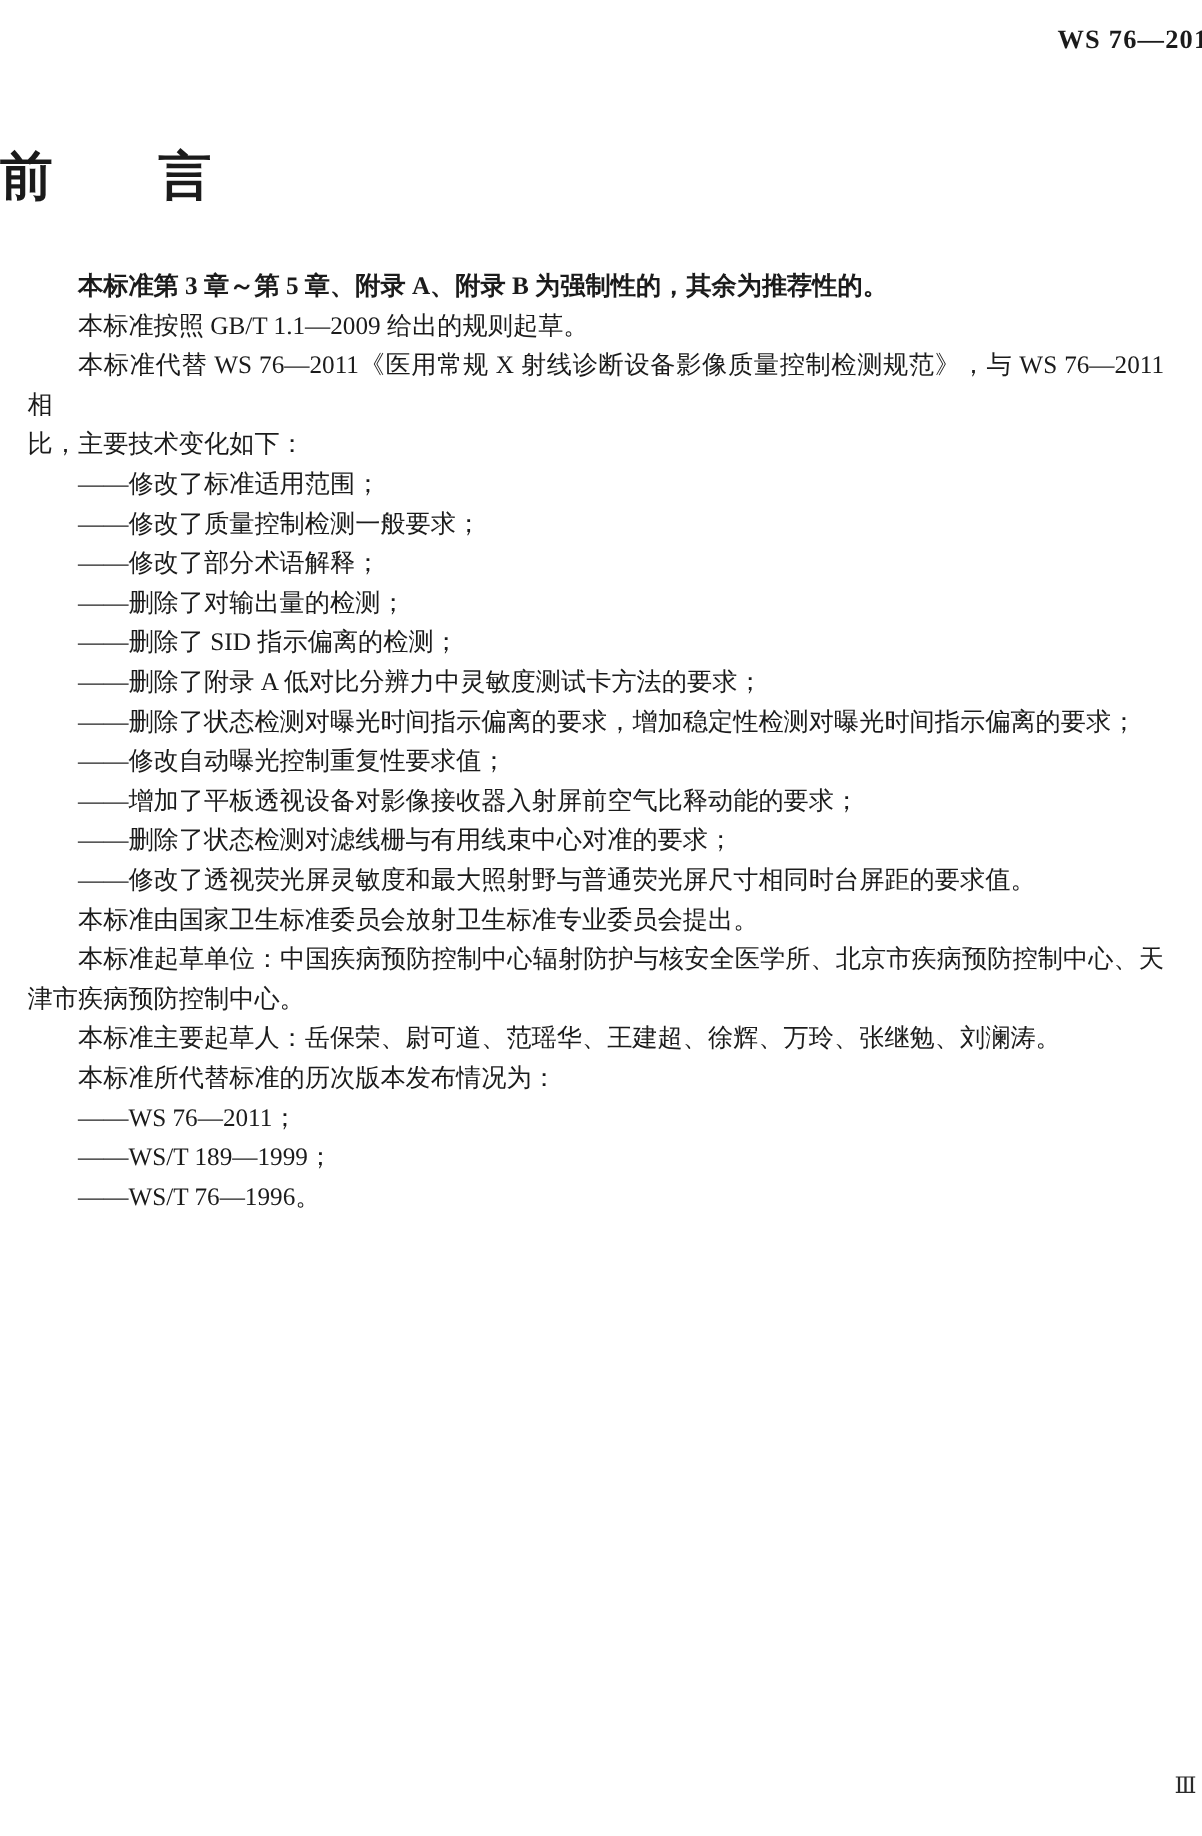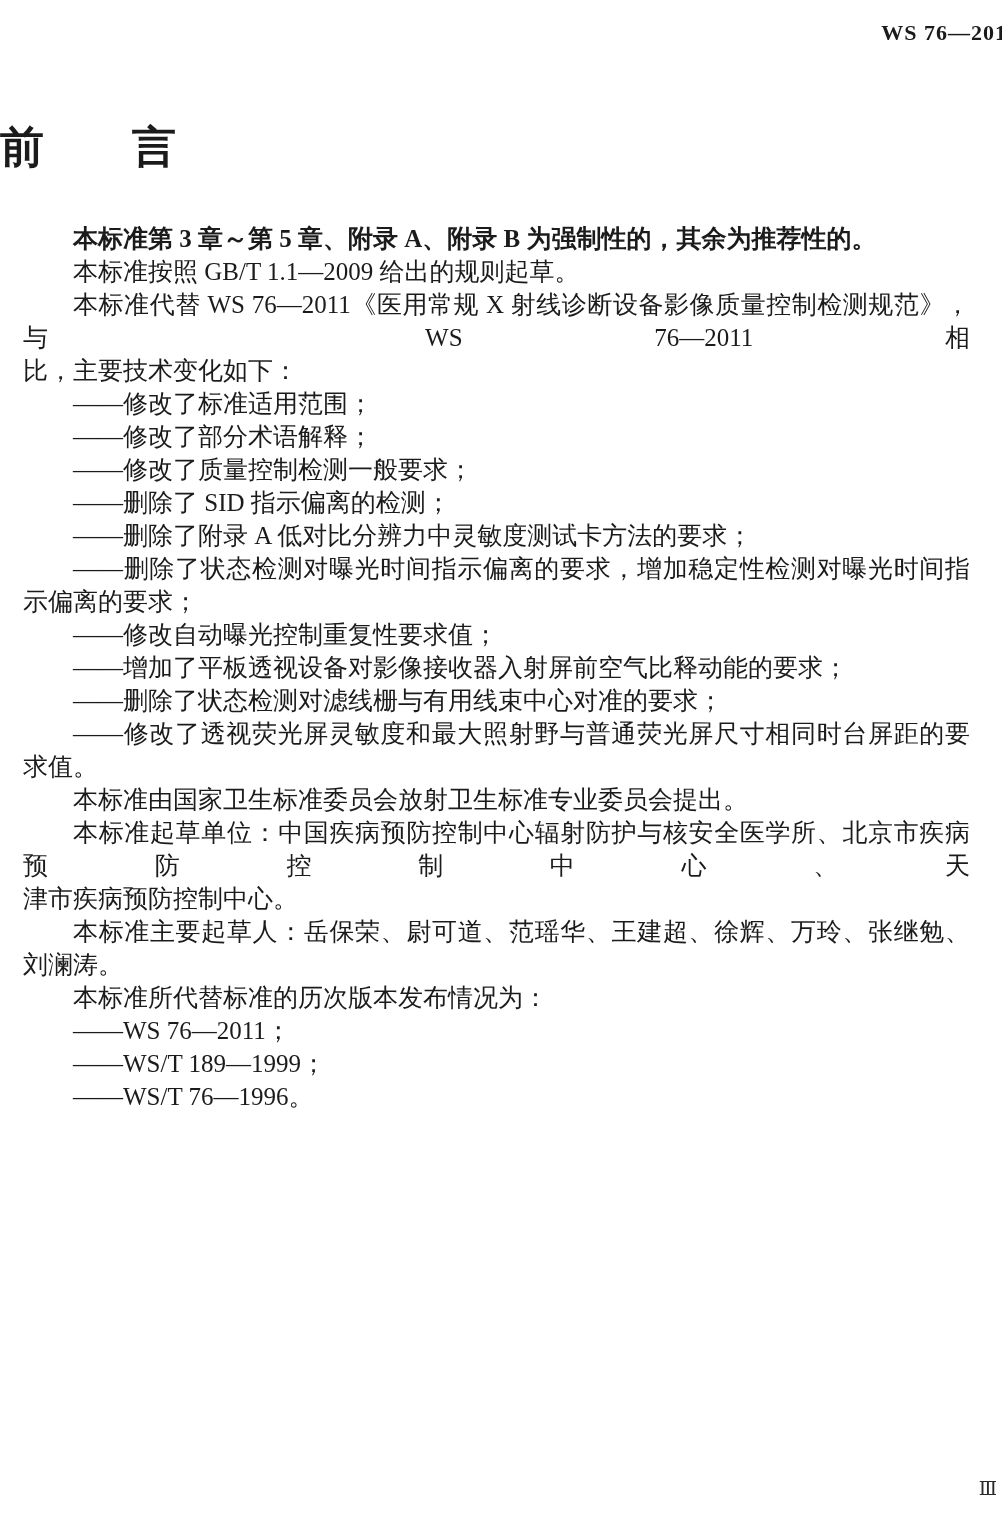--- a/index.html
+++ b/index.html
@@ -34,21 +34,21 @@
     white-space: pre;
   }
   .content {
     position: absolute;
     top: 222px;
     left: 23px;
     width: 947px;
   }
   .content p {
     margin: 0;
-    font-size: 25px;
+    font-size: 21px;
     line-height: 33px;
     text-align: justify;
   }
   .indent { text-indent: 2em; }
   .cont   { text-indent: 0; }
   .bold   { font-weight: 700; }
   .fill   { text-align-last: justify; }
   .page-number {
     position: absolute;
     top: 1477px;
@@ -65,22 +65,23 @@
   <div class="doc-header">WS 76—2017</div>
 
   <div class="doc-title">前　　言</div>
 
   <div class="content">
     <p class="indent bold">本标准第 3 章～第 5 章、附录 A、附录 B 为强制性的，其余为推荐性的。</p>
     <p class="indent">本标准按照 GB/T 1.1—2009 给出的规则起草。</p>
     <p class="indent fill">本标准代替 WS 76—2011《医用常规 X 射线诊断设备影像质量控制检测规范》，与 WS 76—2011 相</p>
     <p class="cont">比，主要技术变化如下：</p>
     <p class="indent">——修改了标准适用范围；</p>
+    <p class="indent">——修改了质量控制检测一般要求；</p>
     <p class="indent">——修改了部分术语解释；</p>
-    <p class="indent">——修改了质量控制检测一般要求；</p>
+    <p class="indent">——删除了对输出量的检测；</p>
     <p class="indent">——删除了 SID 指示偏离的检测；</p>
     <p class="indent">——删除了附录 A 低对比分辨力中灵敏度测试卡方法的要求；</p>
     <p class="indent">——删除了状态检测对曝光时间指示偏离的要求，增加稳定性检测对曝光时间指示偏离的要求；</p>
     <p class="indent">——修改自动曝光控制重复性要求值；</p>
     <p class="indent">——增加了平板透视设备对影像接收器入射屏前空气比释动能的要求；</p>
     <p class="indent">——删除了状态检测对滤线栅与有用线束中心对准的要求；</p>
     <p class="indent">——修改了透视荧光屏灵敏度和最大照射野与普通荧光屏尺寸相同时台屏距的要求值。</p>
     <p class="indent">本标准由国家卫生标准委员会放射卫生标准专业委员会提出。</p>
     <p class="indent fill">本标准起草单位：中国疾病预防控制中心辐射防护与核安全医学所、北京市疾病预防控制中心、天</p>
     <p class="cont">津市疾病预防控制中心。</p>

